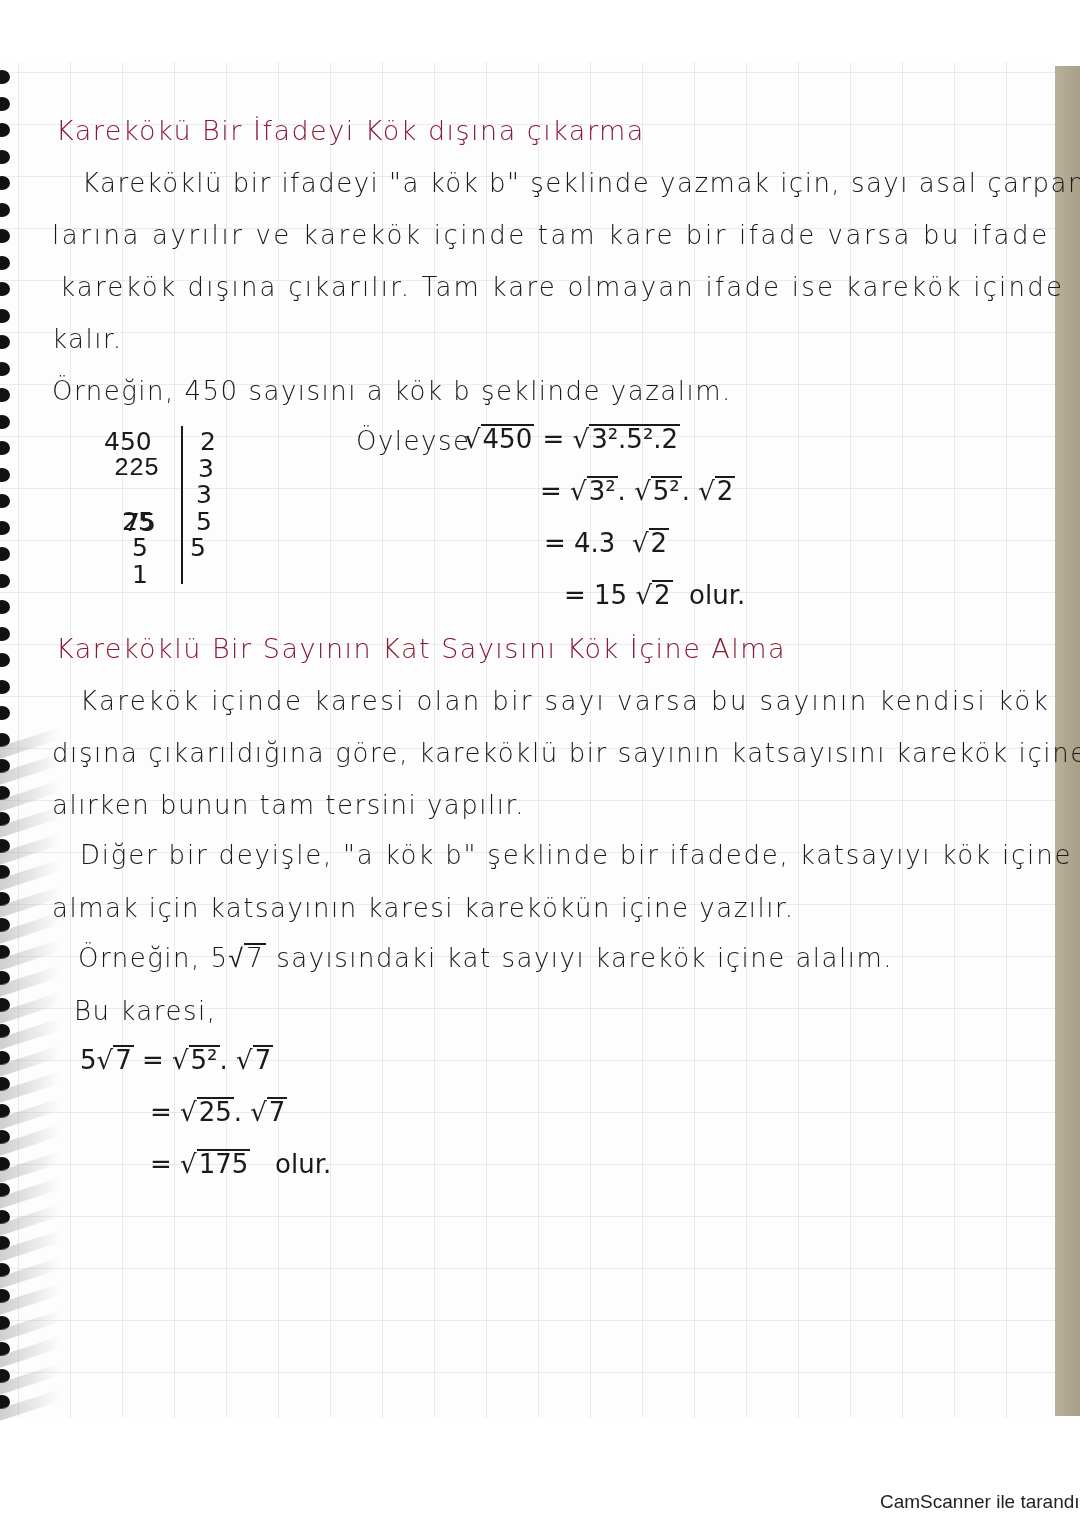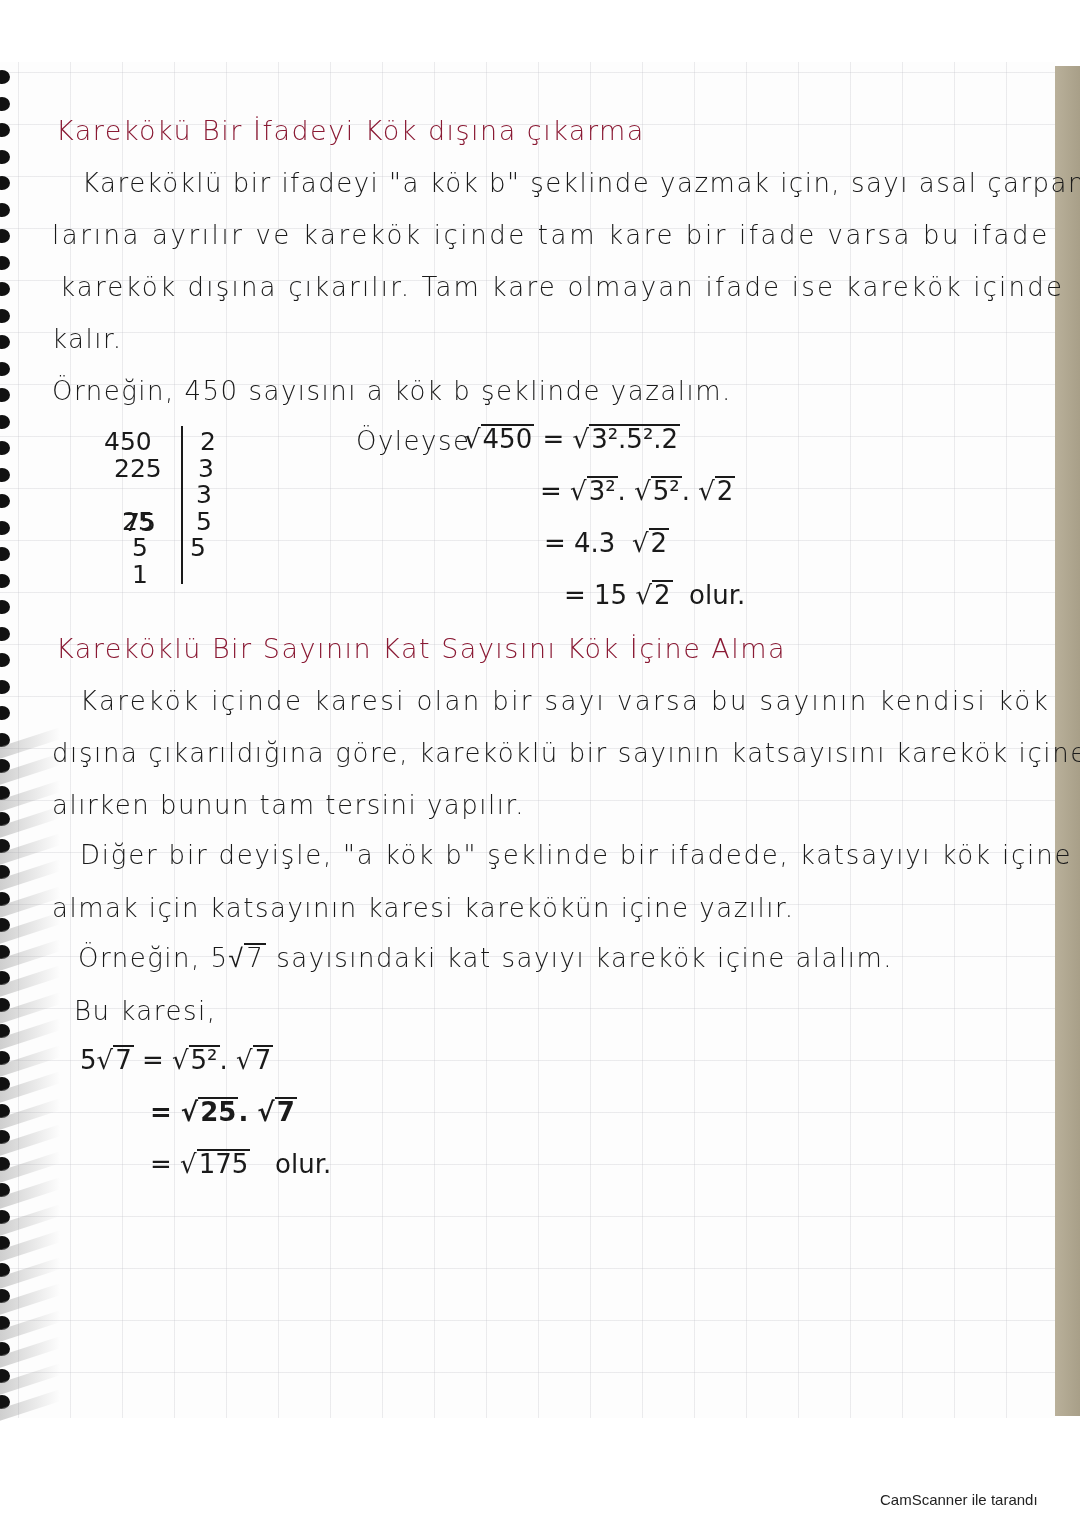--- a/index.html
+++ b/index.html
@@ -35,21 +35,21 @@
     color:#1a1a1a; font-size:26px; letter-spacing:1.5px; white-space:nowrap;
   }
   .title { color:#8a1a34; }
   .math { font-family:"DejaVu Sans", sans-serif; font-size:26px; color:#1a1a1a; position:absolute; white-space:nowrap; }
   .sqrt { display:inline-block; border-top:2px solid #1a1a1a; padding:0 2px; line-height:1.05; }
   .rad { font-size:26px; }
   .vline { position:absolute; border-left:2px solid #1a1a1a; }
   .fac { position:absolute; font-size:25px; color:#1a1a1a; }
   .footer {
     position:absolute; left:880px; top:1491px; font-family:"Liberation Sans", sans-serif;
-    font-size:15px; color:#222;
+    font-size:19px; color:#222;
   }
 </style>
 </head>
 <body>
 
 <div class="page"></div>
 <div class="right-edge"></div>
 
 <div class="spiral" id="spiral">
     <div class="ring" style="top: 8px;"></div>
@@ -135,21 +135,21 @@
 
 <div class="hw" style="left:82px; top:168px;">Kareköklü bir ifadeyi "a kök b" şeklinde yazmak için, sayı asal çarpan-</div>
 <div class="hw" style="left:52px; top:220px; letter-spacing:2.6px;">larına ayrılır ve karekök içinde tam kare bir ifade varsa bu ifade</div>
 <div class="hw" style="left:60px; top:272px; letter-spacing:2.2px;">karekök dışına çıkarılır. Tam kare olmayan ifade ise karekök içinde</div>
 <div class="hw" style="left:52px; top:324px;">kalır.</div>
 
 <div class="hw" style="left:52px; top:376px;">Örneğin, 450 sayısını a kök b şeklinde yazalım.</div>
 
 <div>
   <div class="fac" style="left:104px; top:427px;">450</div>
-  <div class="fac" style="left:114px; top:454px;">225</div>
+  <div class="fac" style="left:114px; top:454px;font-family:Liberation Mono, monospace;">225</div>
   <div class="fac" style="left:124px; top:460px;margin-top:48px;">75</div>
   <div class="fac" style="left:122px; top:507px;">25</div>
   <div class="fac" style="left:132px; top:533px;">5</div>
   <div class="fac" style="left:132px; top:560px;">1</div>
   <div class="vline" style="left:181px; top:426px; height:158px;"></div>
   <div class="fac" style="left:200px; top:427px;">2</div>
   <div class="fac" style="left:198px; top:454px;">3</div>
   <div class="fac" style="left:196px; top:480px;">3</div>
   <div class="fac" style="left:196px; top:507px;">5</div>
   <div class="fac" style="left:190px; top:533px;">5</div>
@@ -193,21 +193,21 @@
 </div>
 
 <div class="hw" style="left:74px; top:996px;">Bu karesi,</div>
 
 <div class="math" style="left:80px; top:1045px;">
   <span>5</span><span class="rad">√</span><span class="sqrt">7</span>
   <span>=</span>
   <span class="rad">√</span><span class="sqrt">5²</span><span>.</span>
   <span class="rad">√</span><span class="sqrt">7</span>
 </div>
-<div class="math" style="left:150px; top:1097px;font-weight:bold;">
+<div class="math" style="left:150px; top:1097px;">
   <span>=</span>
   <span class="rad">√</span><span class="sqrt">25</span><span>.</span>
   <span class="rad">√</span><span class="sqrt">7</span>
 </div>
 <div class="math" style="left:150px; top:1149px;">
   <span>=</span>
   <span class="rad">√</span><span class="sqrt">175</span>&nbsp;&nbsp;
   <span>olur.</span>
 </div>
 

